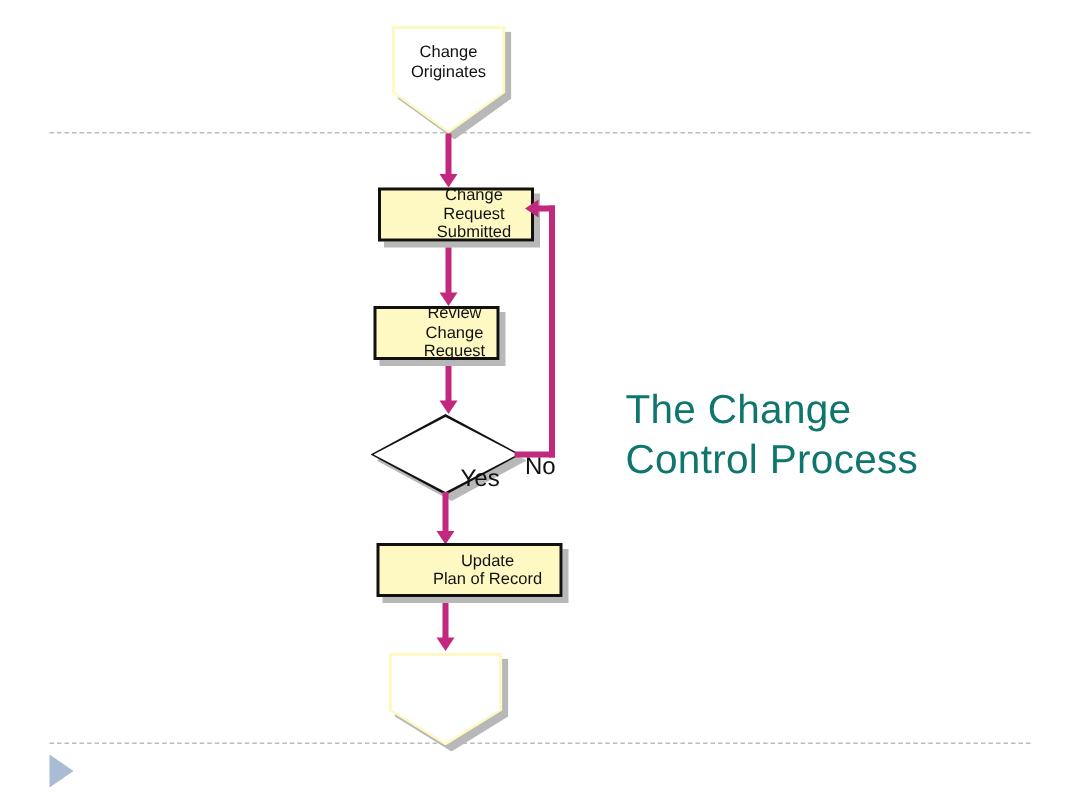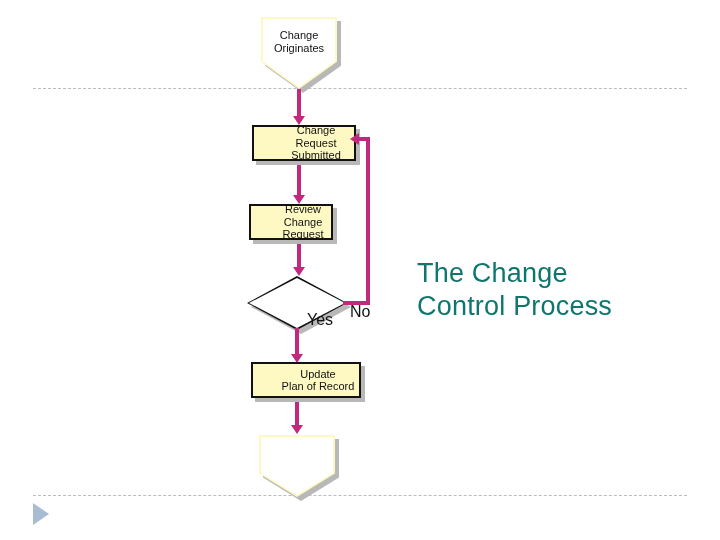--- a/index.html
+++ b/index.html
@@ -229,21 +229,21 @@
     <div class="conn conn-h" style="left:118px; top:293px; width:27px;"></div>
     <div class="conn conn-v" style="left:141px; top:129px; height:168px;"></div>
     <div class="conn conn-h" style="left:131px; top:129px; width:14px;"></div>
     <div class="arrowhead-left" style="left:125px; top:125px;"></div>
     <div class="edge-label" style="left:125px; top:298px;">No</div>
 
     <div class="conn conn-v" style="left:70px; top:320px; height:29px;"></div>
     <div class="arrowhead-down" style="left:66px; top:346px;"></div>
     <div class="edge-label" style="left:82px; top:306px;">Yes</div>
 
-    <div class="node box" style="left:26px; top:354px; width:110px; height:36px;">
+    <div class="node box" style="left:26px; top:354px; width:124px; height:36px;">
       <span>Update
 Plan of Record</span>
     </div>
 
     <div class="conn conn-v" style="left:70px; top:394px; height:26px;"></div>
     <div class="arrowhead-down" style="left:66px; top:417px;"></div>
 
     <div class="pent-shadow" style="left:38px; top:431px; width:76px; height:62px;"></div>
     <div class="node pentagon shell" style="left:34px; top:427px; width:76px; height:62px;">
       <div class="pent-inner"></div>

